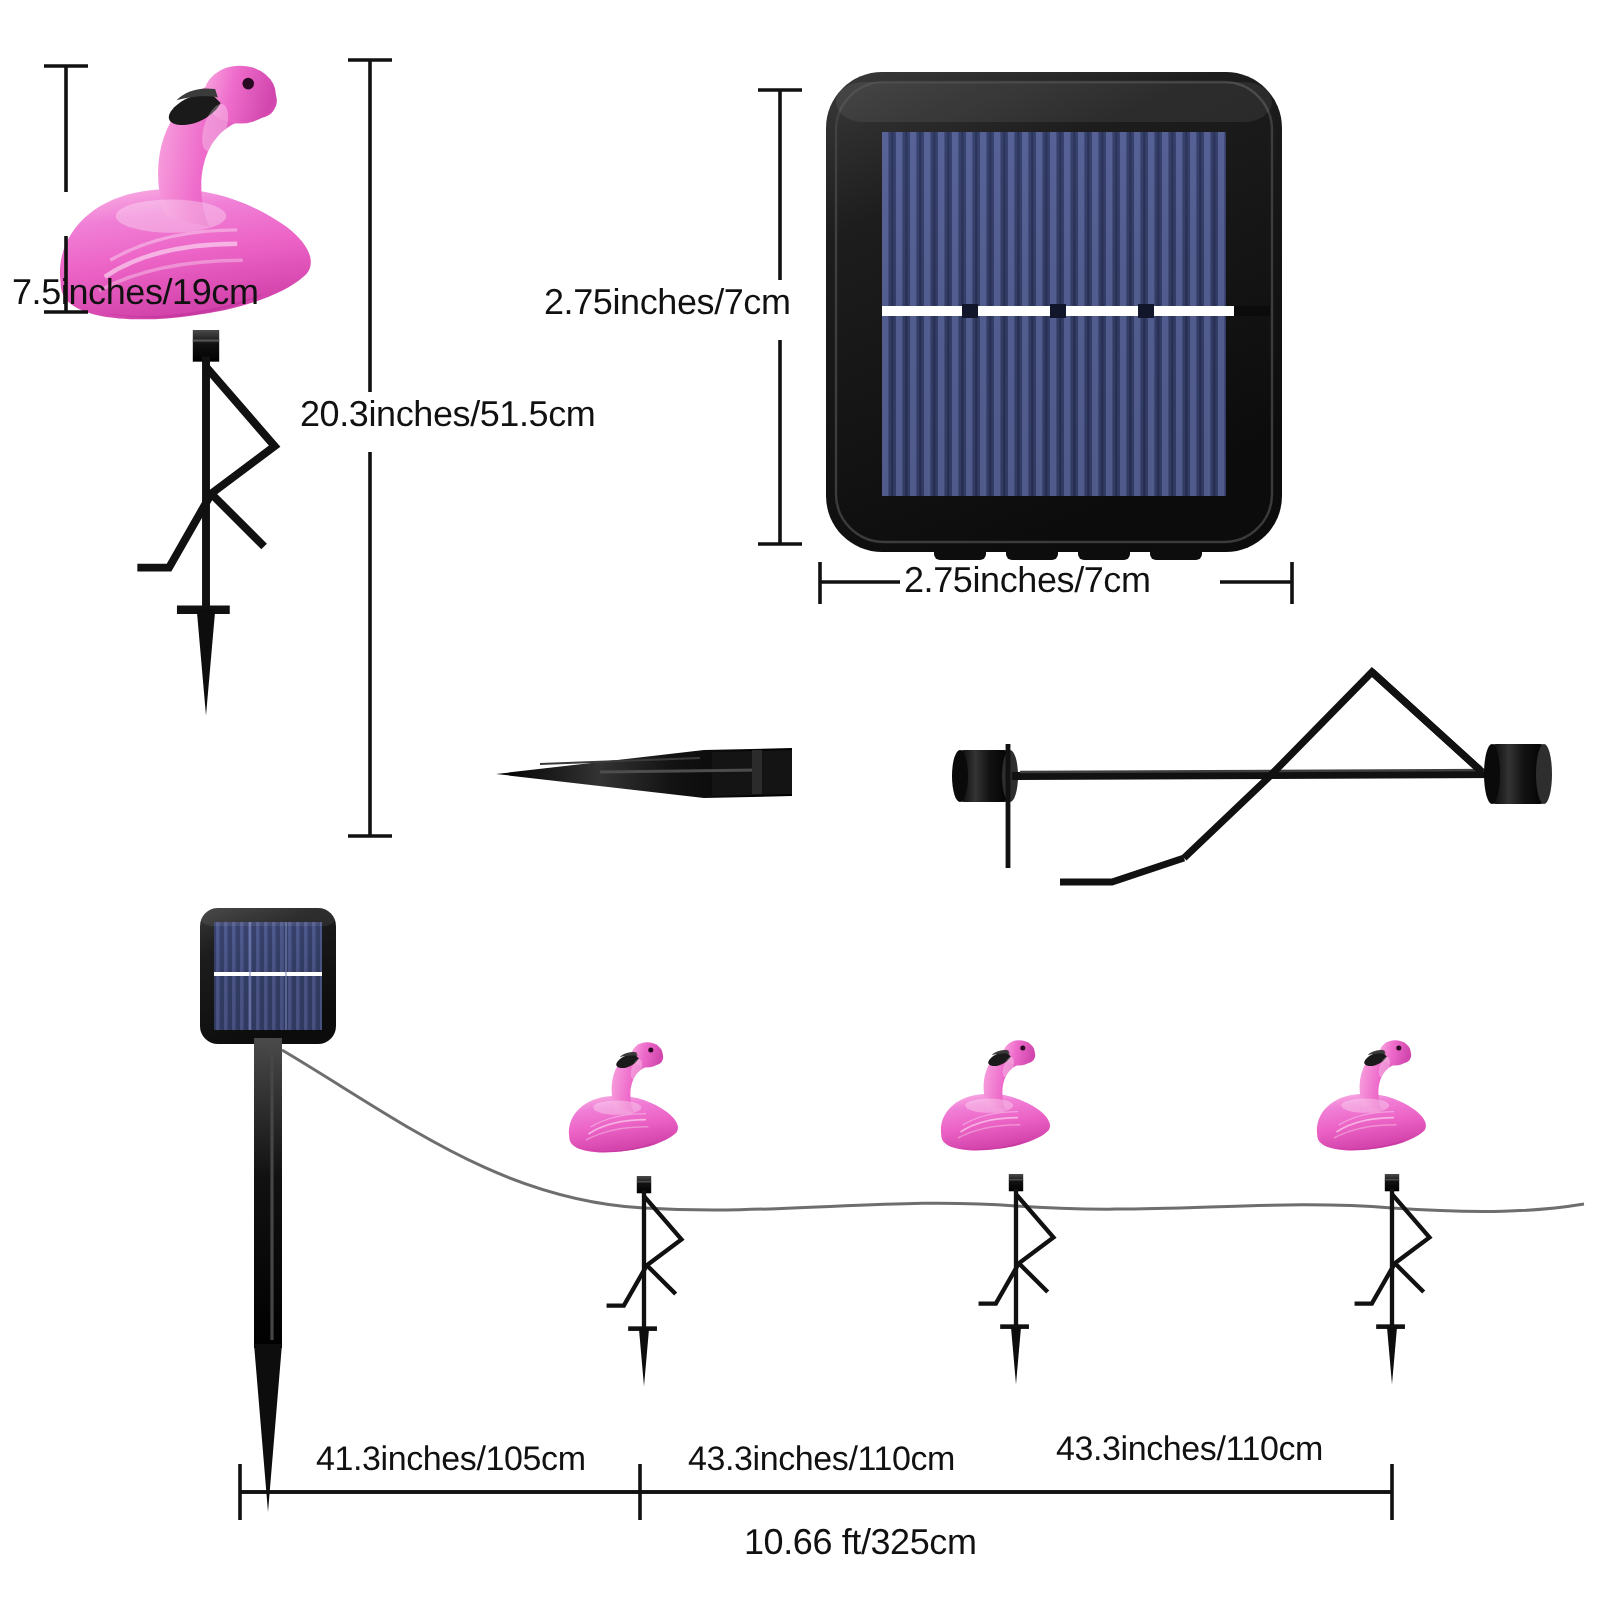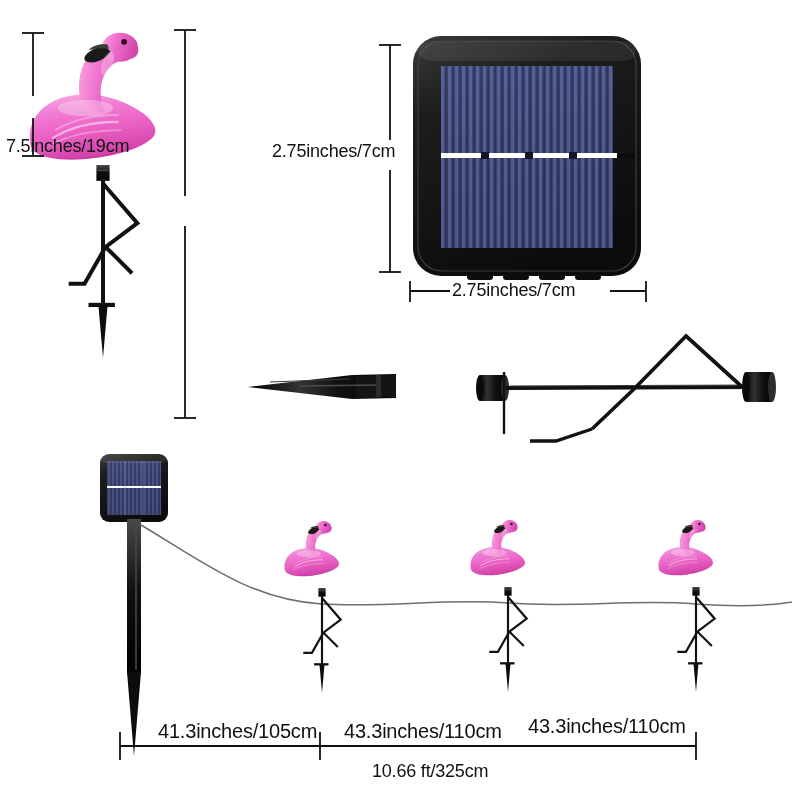--- a/index.html
+++ b/index.html
@@ -20,21 +20,21 @@
   }
   .dim-label {
     position: absolute;
     font-family: "Liberation Sans", "DejaVu Sans", sans-serif;
     font-size: 18px;
     color: #111111;
     white-space: nowrap;
     letter-spacing: -0.2px;
     line-height: 1;
   }
-  .dim-label.sm { font-size: 20px; }
+  .dim-label.sm { font-size: 17px; }
   svg.layer {
     position: absolute;
     left: 0;
     top: 0;
     width: 800px;
     height: 800px;
     pointer-events: none;
   }
 </style>
 </head>
@@ -280,20 +280,21 @@
       <line x1="696" y1="732" x2="696" y2="760"></line>
     </g>
 
     <g stroke="#111" stroke-width="1.8">
       <line x1="120" y1="746" x2="696" y2="746"></line>
     </g>
   </svg>
 
   <div class="dim-label" style="left:6px; top:96px;margin-top:41px;">7.5inches/19cm</div>
 
+  <div class="dim-label" style="left:150px; top:198px;">20.3inches/51.5cm</div>
 
   <div class="dim-label" style="left:272px; top:142px;">2.75inches/7cm</div>
 
   <div class="dim-label" style="left:452px; top:281px;">2.75inches/7cm</div>
 
   <div class="dim-label sm" style="left:158px; top:721px;">41.3inches/105cm</div>
 
   <div class="dim-label sm" style="left:344px; top:721px;">43.3inches/110cm</div>
 
   <div class="dim-label sm" style="left:528px; top:716px;">43.3inches/110cm</div>

